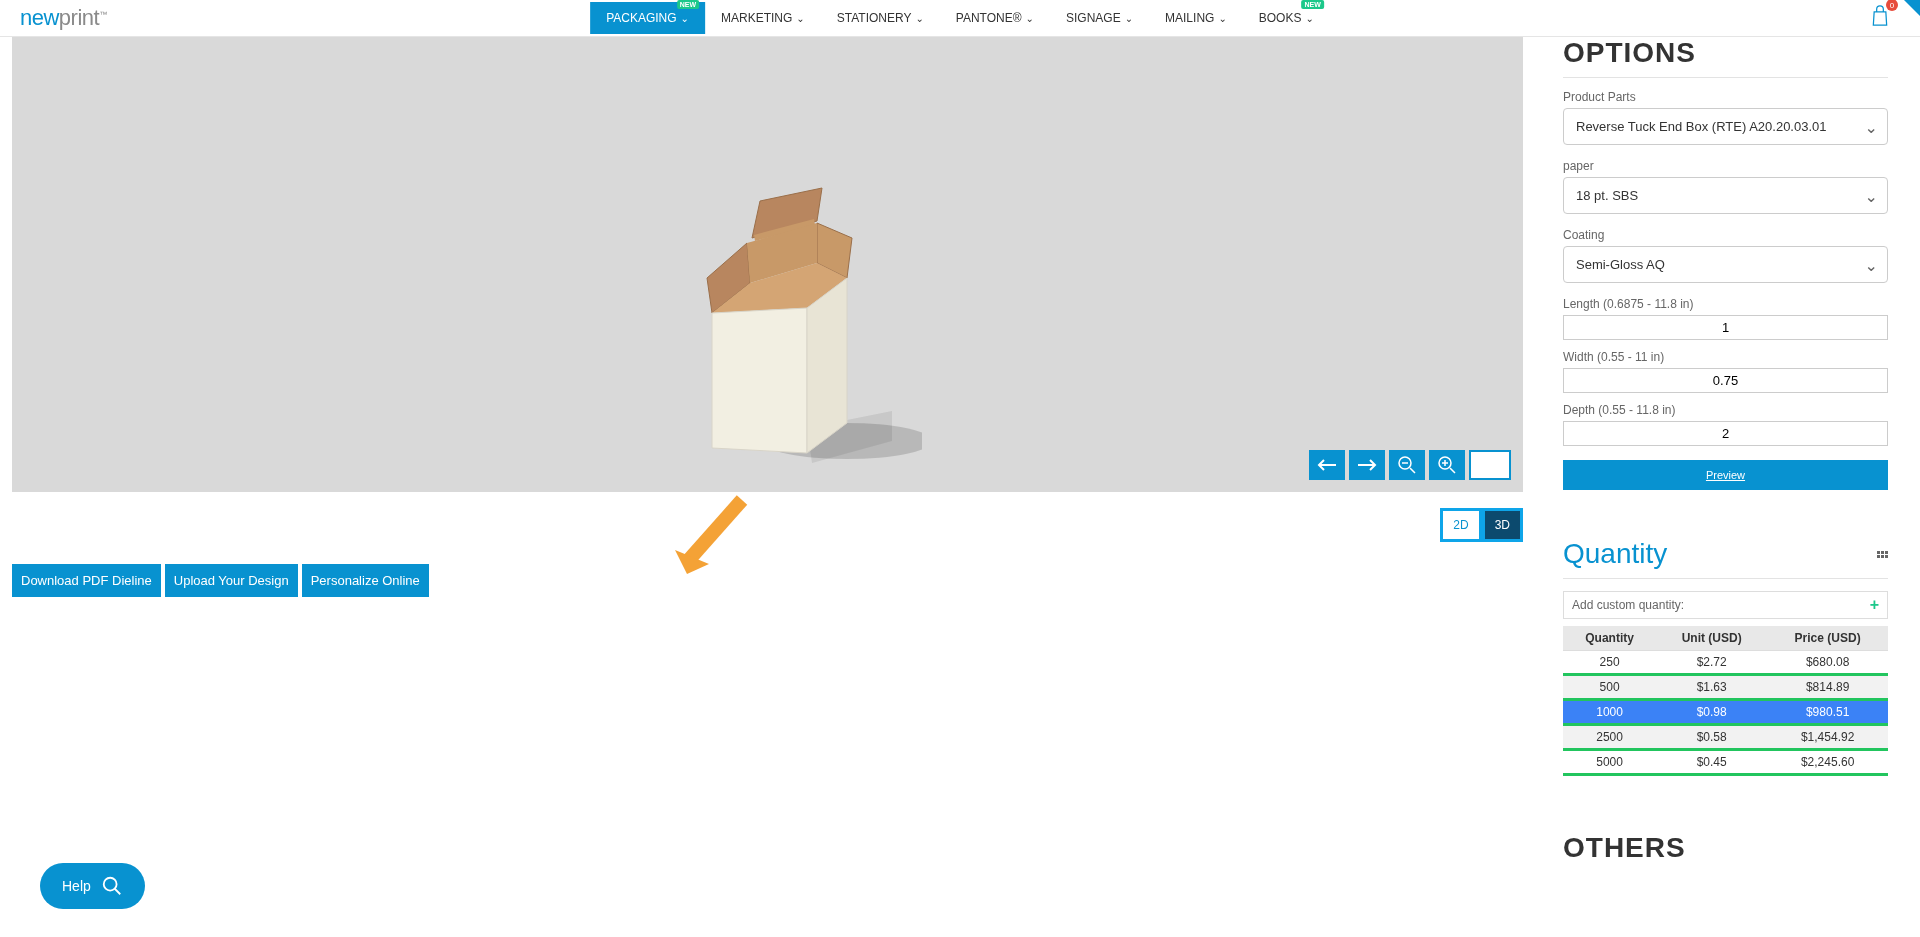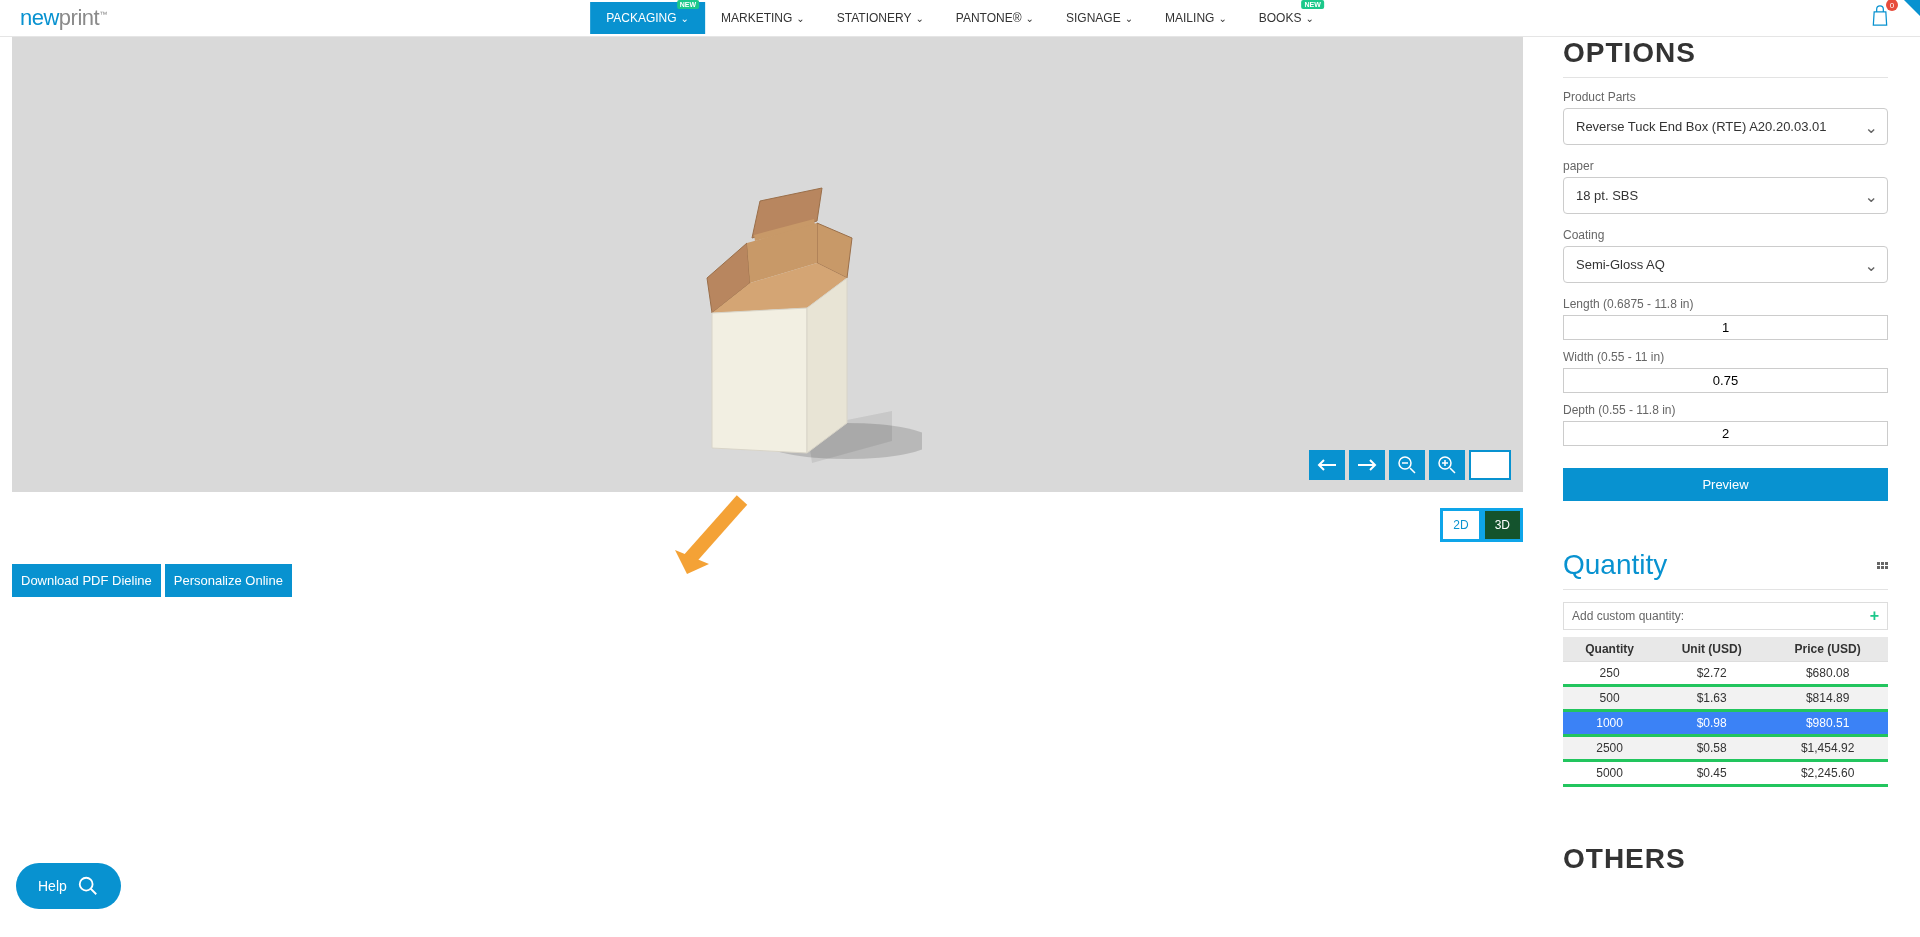--- a/index.html
+++ b/index.html
@@ -27,45 +27,45 @@
 
 
 .viewer { background: #d9d9d9; height: 455px; position: relative; overflow: hidden; }
 .box3d { position: absolute; left: 45%; top: 32%; }
 .viewer-controls { position: absolute; bottom: 12px; right: 12px; display: flex; gap: 4px; align-items: center; }
 .vc-btn { width: 36px; height: 30px; background: #0892d0; color: #fff; display: flex; align-items: center; justify-content: center; cursor: pointer; }
 .vc-toggle { width: 42px; height: 30px; border: 2px solid #0892d0; background: #fff; display: flex; align-items: center; justify-content: center; cursor: pointer; }
 .view-toggle { display: flex; justify-content: flex-end; margin-top: 16px; }
 .vt-btn { padding: 7px 10px; font-size: 12px; cursor: pointer; border: 3px solid #0ea5e9; }
 .vt-btn.inactive { background: #fff; color: #0892d0; }
-.vt-btn.active { background: #14532d; color: #fff; }
+.vt-btn.active { background: #0c4a6e; color: #fff; }
 
 
 .arrow-annotation { position: absolute; pointer-events: none; z-index: 10; }
 
 
 .action-btns { margin-top: 22px; display: flex; flex-direction: row; gap: 4px; position: relative; }
 .action-btn { background: #0892d0; color: #fff; text-align: center; padding: 9px; font-size: 13px; cursor: pointer; }
 
 
-.help-widget { position: fixed; bottom: 28px; left: 16px; background: #0892d0; color: #fff; padding: 12px 22px; border-radius: 24px; display: flex; align-items: center; gap: 10px; cursor: pointer; font-size: 14px; font-weight: 500; margin-top: 28px; }
+.help-widget { position: fixed; bottom: 28px; left: 40px; background: #0892d0; color: #fff; padding: 12px 22px; border-radius: 24px; display: flex; align-items: center; gap: 10px; cursor: pointer; font-size: 14px; font-weight: 500; margin-top: 28px; }
 .help-widget svg { width: 22px; height: 22px; }
 
 
 .section-title { font-size: 28px; font-weight: 700; color: #333; letter-spacing: 1px; padding-bottom: 8px; border-bottom: 1px solid #e3e3e3; margin-bottom: 12px; }
 .section-title.quantity-title { color: #0892d0; font-weight: 400; text-transform: none; letter-spacing: 0; display: flex; justify-content: space-between; align-items: center; }
 .grid-icon { display: inline-grid; grid-template-columns: repeat(3, 3px); grid-template-rows: repeat(2, 3px); gap: 1px; }
 .grid-icon span { background: #666; }
 
 .field-label { font-size: 12px; color: #666; margin-bottom: 4px; display: block; }
 .select-wrap { position: relative; margin-bottom: 14px; }
 .select-box { width: 100%; border: 1px solid #ccc; border-radius: 4px; padding: 10px 30px 10px 12px; font-size: 13px; color: #333; background: #fff; cursor: pointer; }
 .select-caret { position: absolute; right: 10px; top: 50%; transform: translateY(-50%); color: #666; pointer-events: none; }
 .dim-input { width: 100%; border: 1px solid #ccc; padding: 4px; text-align: center; font-size: 13px; margin-bottom: 10px; }
-.preview-btn { width: 100%; background: #0892d0; color: #fff; text-align: center; padding: 9px; font-size: 13px; cursor: pointer; border: none; margin-top: 12px; }
+.preview-btn { width: 100%; background: #0892d0; color: #fff; text-align: center; padding: 9px; font-size: 11px; cursor: pointer; border: none; margin-top: 4px; text-decoration: underline; }
 
 .quantity-section { margin-top: 48px; }
 .custom-qty-row { display: flex; align-items: center; border: 1px solid #ddd; padding: 4px 8px; font-size: 12px; color: #666; margin-bottom: 7px; }
 .custom-qty-row .plus { margin-left: auto; color: #1cc88a; font-size: 16px; font-weight: bold; cursor: pointer; }
 
 .qty-table { width: 100%; border-collapse: collapse; font-size: 12px; }
 .qty-table th { background: #e8e8e8; padding: 5px; text-align: center; font-weight: 600; border-bottom: 1px solid #ddd; }
 .qty-table td { padding: 4px; text-align: center; border-bottom: 3px solid #22c55e; }
 .qty-table tr.alt td { background: #f2f2f2; }
 .qty-table tr.selected td { background: #3b82f6; color: #fff; }
@@ -177,20 +177,21 @@
       <div class="vt-btn active">3D</div>
     </div>
 
     <div class="action-btns" style="position:relative;">
 
       <svg class="arrow-annotation" width="90" height="90" style="position:absolute; left:655px; top:-72px;" viewBox="0 0 90 90">
         <path d="M75 8 L20 70" stroke="#f4a236" stroke-width="14" stroke-linecap="butt"></path>
         <path d="M8 58 L20 82 L42 72 Z" fill="#f4a236"></path>
       </svg>
       <div class="action-btn">Download PDF Dieline</div>
+      <div class="action-btn">Upload Your Design</div>
       <div class="action-btn">Personalize Online</div>
     </div>
   </div>
 
   <div class="right-col">
     <div class="section-title">OPTIONS</div>
 
     <label class="field-label">Product Parts</label>
     <div class="select-wrap">
       <div class="select-box">Reverse Tuck End Box (RTE) A20.20.03.01</div>

